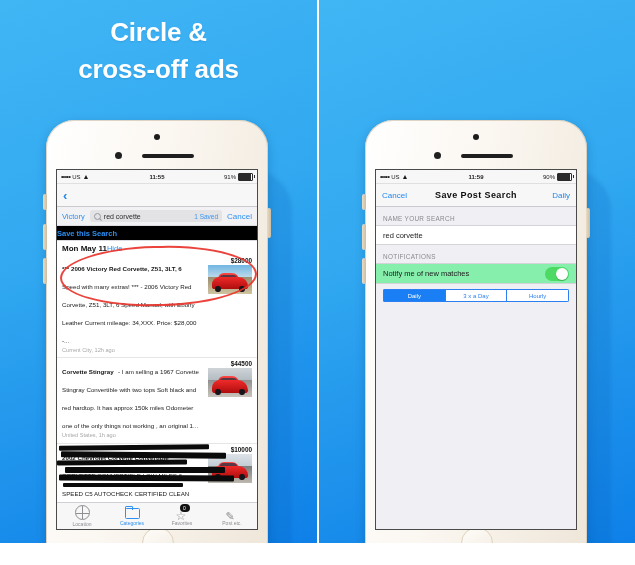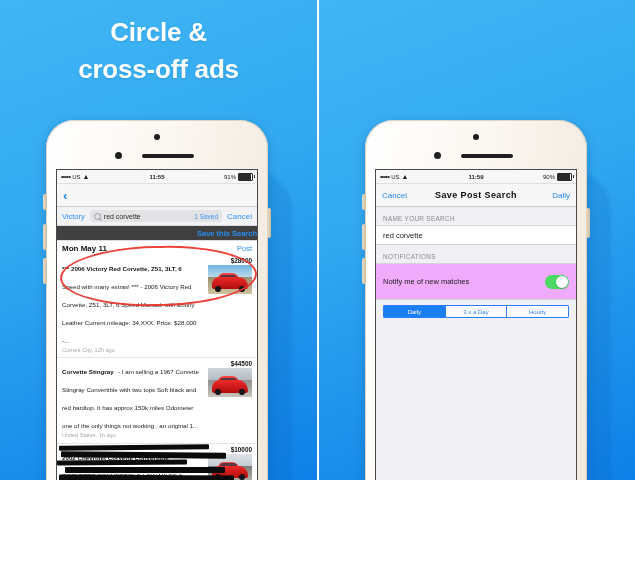--- a/index.html
+++ b/index.html
@@ -3,21 +3,21 @@
 <meta charset="utf-8">
 <style>
   html,body{margin:0;padding:0;}
   body{
     width:635px;height:565px;overflow:hidden;
     font-family:"Liberation Sans", sans-serif;
     background:#fff;
   }
   .stage{position:relative;width:635px;height:565px;display:flex;}
 
-  .panel{position:relative;width:317px;height:480px;overflow:hidden;
+  .panel{position:relative;width:317px;height:543px;overflow:hidden;
          background:linear-gradient(160deg,#41b6f5 0%,#31a8f0 42%,#0e80e8 100%);}
   .panel.right{width:318px;}
   .divider{position:absolute;left:317px;top:0;width:2px;height:565px;background:#ffffff;z-index:30;}
 
   
   .headline{
     position:absolute;left:0;right:0;top:14px;
     text-align:center;color:#fff;
     font-size:26px;line-height:1.44;font-weight:bold;
     letter-spacing:-0.2px;
@@ -94,27 +94,27 @@
   .filter-lbl{color:#2e90f0;font-size:7.5px;}
   .searchfield{flex:1;height:12px;background:#e3e3e6;border-radius:3px;
                display:flex;align-items:center;padding:0 4px;gap:3px;}
   .mag{width:5px;height:5px;border:1px solid #9a9a9f;border-radius:50%;position:relative;display:inline-block;}
   .mag:after{content:"";position:absolute;right:-2.5px;bottom:-1.5px;width:3px;height:1px;
              background:#9a9a9f;transform:rotate(45deg);}
   .searchtxt{font-size:7px;color:#2a2a2a;}
   .saved-lbl{color:#3b93ef;font-size:6.5px;}
   .cancel-lbl{color:#2e90f0;font-size:8px;}
 
-  .saverow{height:14px;background:#404040;border-bottom:1px solid #dcdce0;
-           display:flex;align-items:center;justify-content:flex-end;}
+  .saverow{height:14px;background:#000000;border-bottom:1px solid #dcdce0;
+           display:flex;align-items:center;justify-content:flex-start;}
   .saverow span{color:#2b8ef0;font-size:7.5px;font-weight:bold;}
 
   
   .listwrap{background:#ffffff;position:relative;}
-  .dayhdr{display:flex;align-items:center;justify-content:space-between;
+  .dayhdr{display:flex;align-items:center;justify-content:flex-start;
           padding:3px 5px 2px;background:#fff;}
   .dayhdr .d{font-size:8px;font-weight:bold;color:#111;}
   .dayhdr .h{font-size:7.5px;color:#2e90f0;}
 
   .listing{display:flex;padding:2px 5px 3px;border-bottom:1px solid #e6e6e6;position:relative;}
   .li-main{flex:1;padding-right:3px;min-width:0;}
   .li-title{font-size:6.2px;font-weight:bold;color:#141414;line-height:1.25;}
   .li-body{font-size:6.2px;color:#222;line-height:1.3;}
   .li-meta{font-size:5.6px;color:#a8a8a8;line-height:1.3;}
   .li-right{width:46px;flex:none;display:flex;flex-direction:column;align-items:flex-end;}
@@ -165,22 +165,22 @@
   .ic-pen{font-size:11px;line-height:13px;color:#8e8e93;}
   .badge{position:absolute;right:-1px;top:-2px;min-width:8px;height:8px;border-radius:4px;
          background:#111;color:#fff;font-size:5px;line-height:8px;text-align:center;padding:0 1px;}
 
   
   .form-bg{background:#efeff4;height:100%;}
   .sect-hdr{font-size:6.4px;color:#8a8a8f;letter-spacing:.3px;padding:8px 7px 3px;}
   .field{background:#fff;border-top:1px solid #d3d3d8;border-bottom:1px solid #d3d3d8;
          height:18px;display:flex;align-items:center;padding:0 7px;}
   .field .val{font-size:7.5px;color:#1a1a1a;}
-  .row-toggle{background:#f0abfc;border-top:1px solid #d3d3d8;border-bottom:1px solid #d3d3d8;
-              height:19px;display:flex;align-items:center;padding:8px 7px;}
+  .row-toggle{background:#86efac;border-top:1px solid #d3d3d8;border-bottom:1px solid #d3d3d8;
+              height:19px;display:flex;align-items:center;padding:0 7px;}
   .row-toggle .lbl{font-size:7.5px;color:#1a1a1a;flex:1;}
   .switch{width:24px;height:14px;border-radius:7px;background:#4cd964;position:relative;}
   .switch .knob{position:absolute;right:1px;top:1px;width:12px;height:12px;border-radius:50%;
                 background:#fff;box-shadow:0 1px 1px rgba(0,0,0,.2);}
   .seg{display:flex;margin:5px 7px 0;height:13px;border-radius:2px;overflow:hidden;}
   .seg div{flex:1;display:flex;align-items:center;justify-content:center;
            font-size:6px;border:1px solid #2b7ff0;border-left:none;
            background:#fff;color:#2b7ff0;}
   .seg div:first-child{border-left:1px solid #2b7ff0;}
   .seg div.on{background:#1a7ff5;color:#fff;}
@@ -239,21 +239,21 @@
         </div>
 
         <div class="saverow">
           <span>Save this Search</span>
         </div>
 
         <div class="listwrap">
 
           <div class="dayhdr">
             <span class="d">Mon May 11</span>
-            <span class="h">Post</span>
+            <span class="h">Hide</span>
           </div>
 
           <div class="listing">
             <div class="li-main">
               <span class="li-title">*** 2006 Victory Red Corvette, Z51, 3LT, 6</span>
               <span class="li-body">Speed with many extras! *** - 2006 Victory Red Corvette, Z51, 3LT, 6 Speed Manual, with Ebony Leather  Current mileage: 34,XXX.  Price: $28,000 -...</span>
               <div class="li-meta">Current City, 12h ago</div>
             </div>
             <div class="li-right">
               <span class="li-price">$28000</span>

